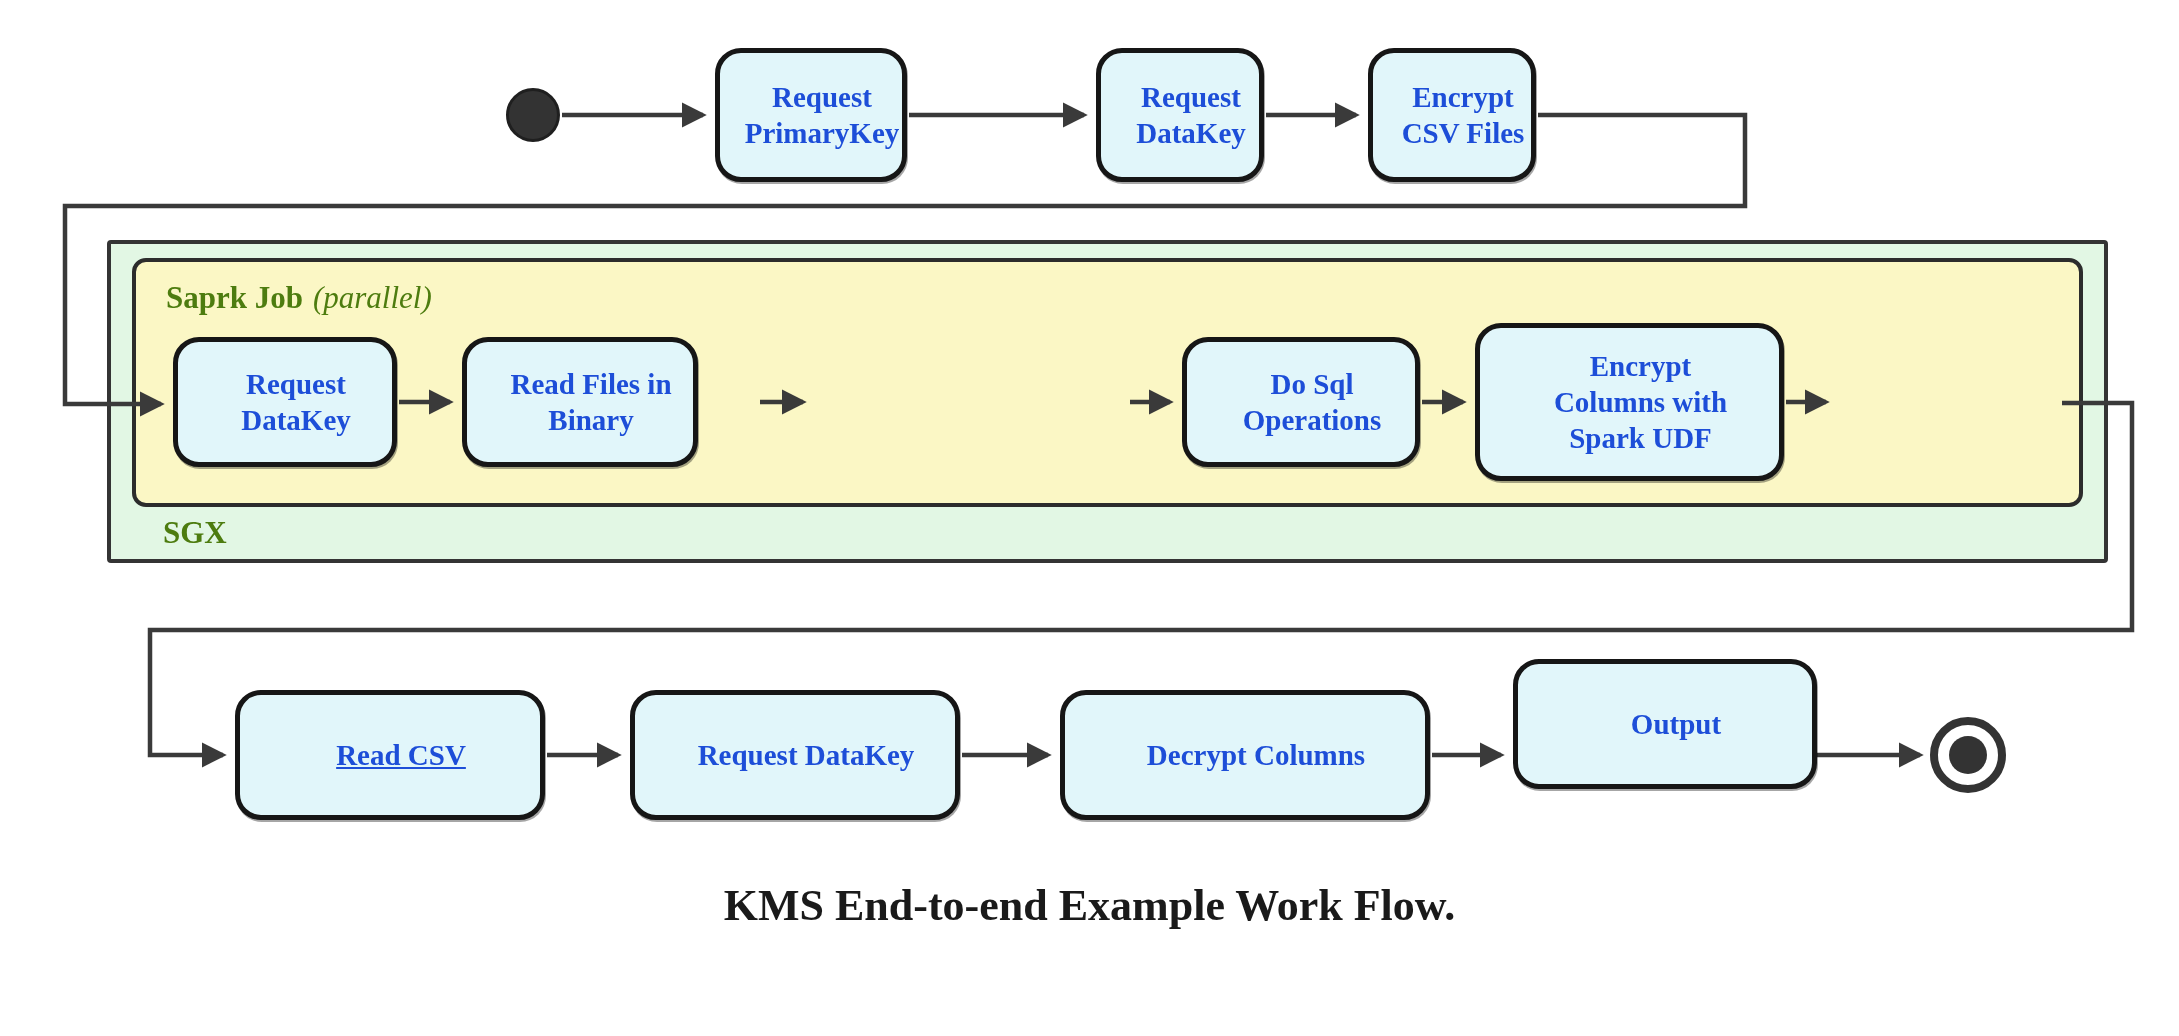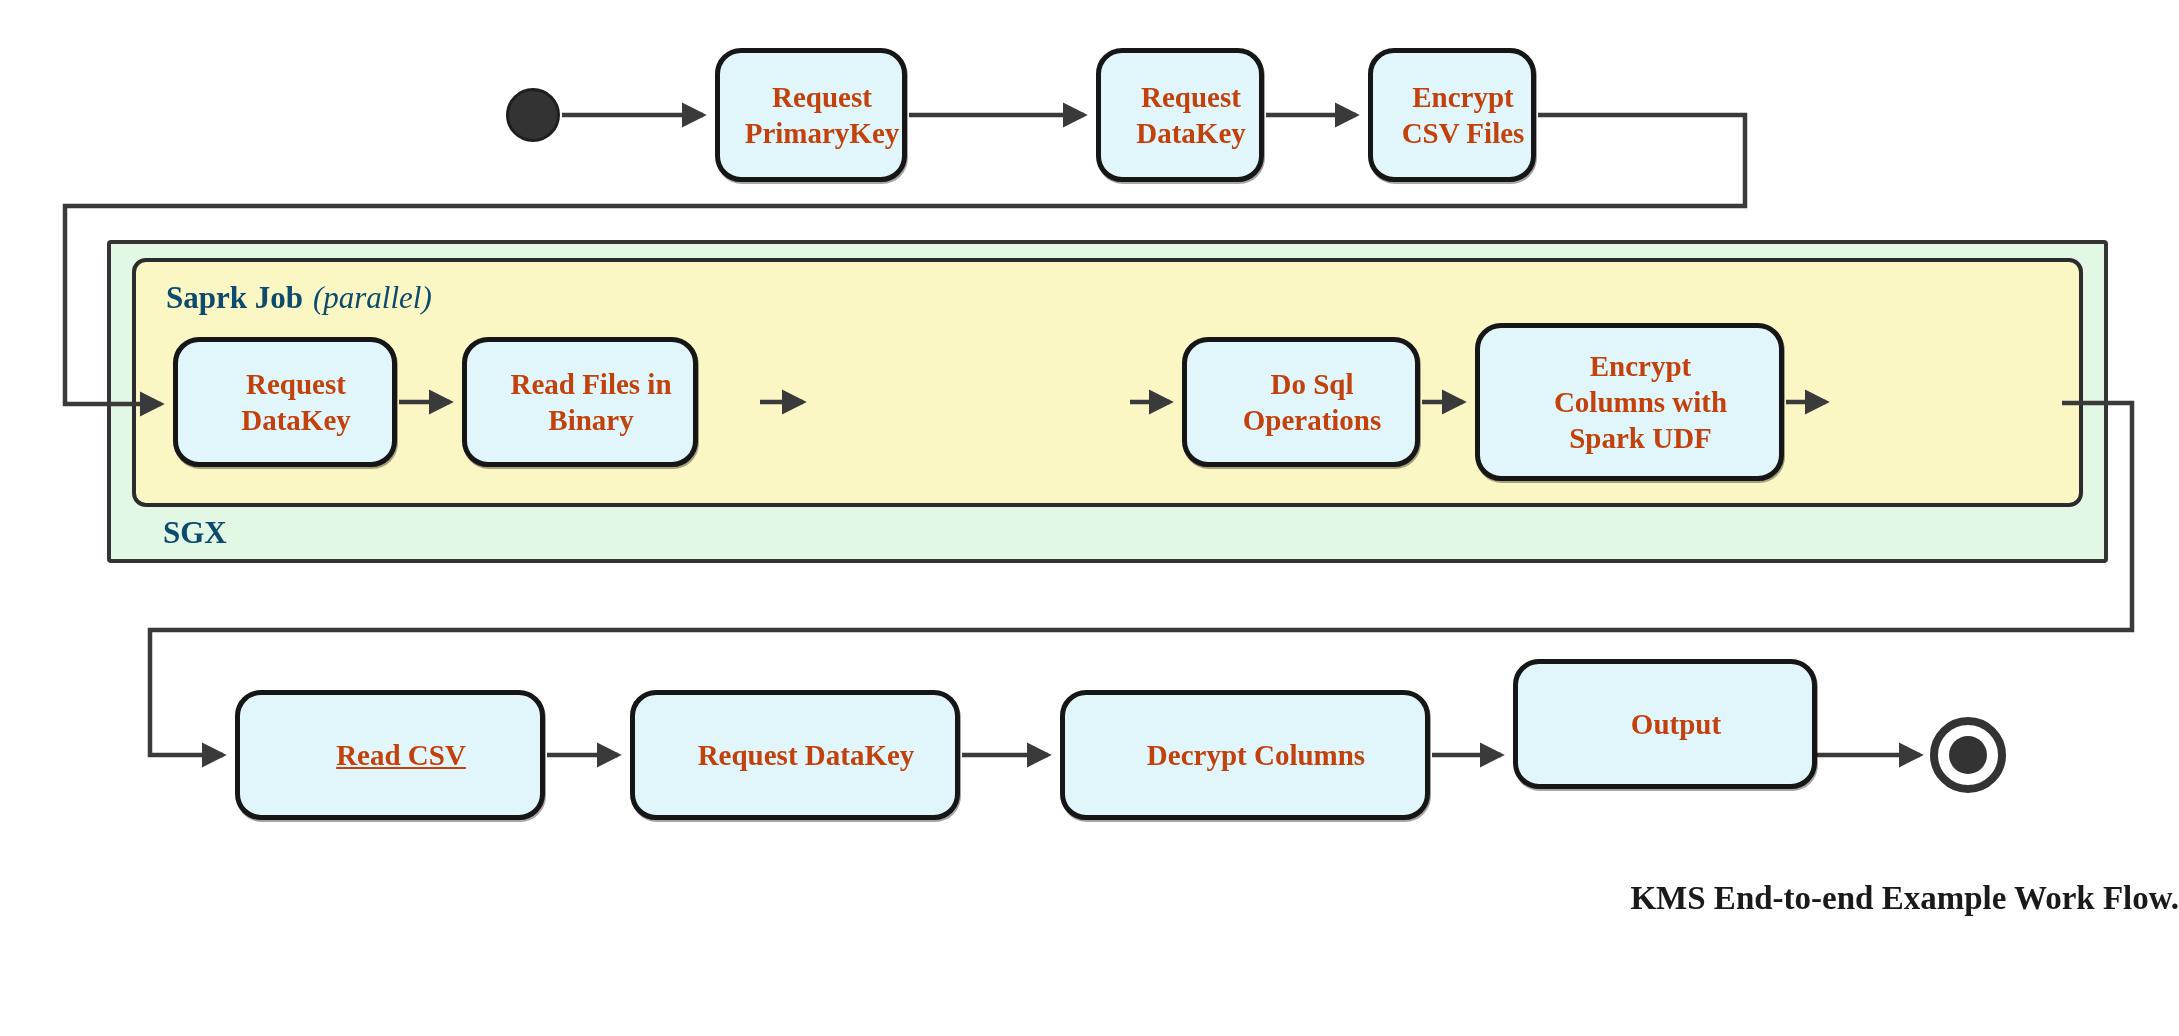--- a/index.html
+++ b/index.html
@@ -27,21 +27,21 @@
     border-radius: 4px;
   }
   .container.spark {
     left: 132px; top: 258px; width: 1951px; height: 249px;
     background: #fbf7c5;
     border: 4px solid #2c2c2c;
     border-radius: 14px;
   }
   .container-label {
     position: absolute;
-    color: #0c4a6e;
+    color: #4d7c0f;
     font-size: 31px;
     font-weight: bold;
     white-space: nowrap;
   }
   .spark-label { left: 30px; top: 18px; }
   .spark-label .paren {
     font-weight: normal;
     font-style: italic;
     margin-left: 10px;
   }
@@ -60,21 +60,21 @@
     stroke-width: 4.5px;
   }
 
   
   .node {
     position: absolute;
     box-sizing: border-box;
     background: #e1f6fa;
     border: 5px solid #161616;
     border-radius: 26px;
-    color: #c2410c;
+    color: #1d4ed8;
     font-size: 29px;
     font-weight: bold;
     line-height: 1.25;
     display: flex;
     align-items: center;
     justify-content: center;
     text-align: center;
     white-space: pre-line;
     box-shadow: 1px 2px 0 rgba(0,0,0,0.35);
     padding-left: 22px;
@@ -125,23 +125,23 @@
     width: 38px; height: 38px;
     background: #333333;
     border-radius: 50%;
   }
 
   
   .caption {
     position: absolute;
     left: 0; top: 880px;
     width: 2179px;
-    text-align: right;
+    text-align: center;
     color: #1a1a1a;
-    font-size: 33px;
+    font-size: 44px;
     font-weight: bold;
   }
 </style>
 </head>
 <body>
 
 <div id="canvas">
 
   <div class="container sgx">
     <div class="container-label sgx-label">SGX</div>

